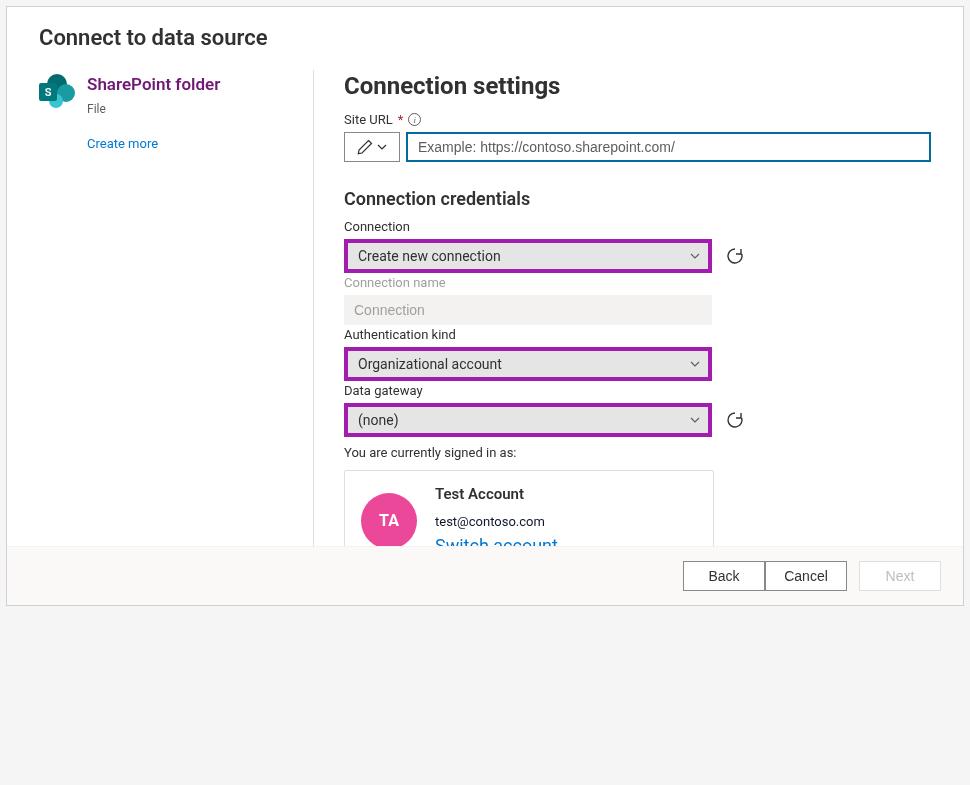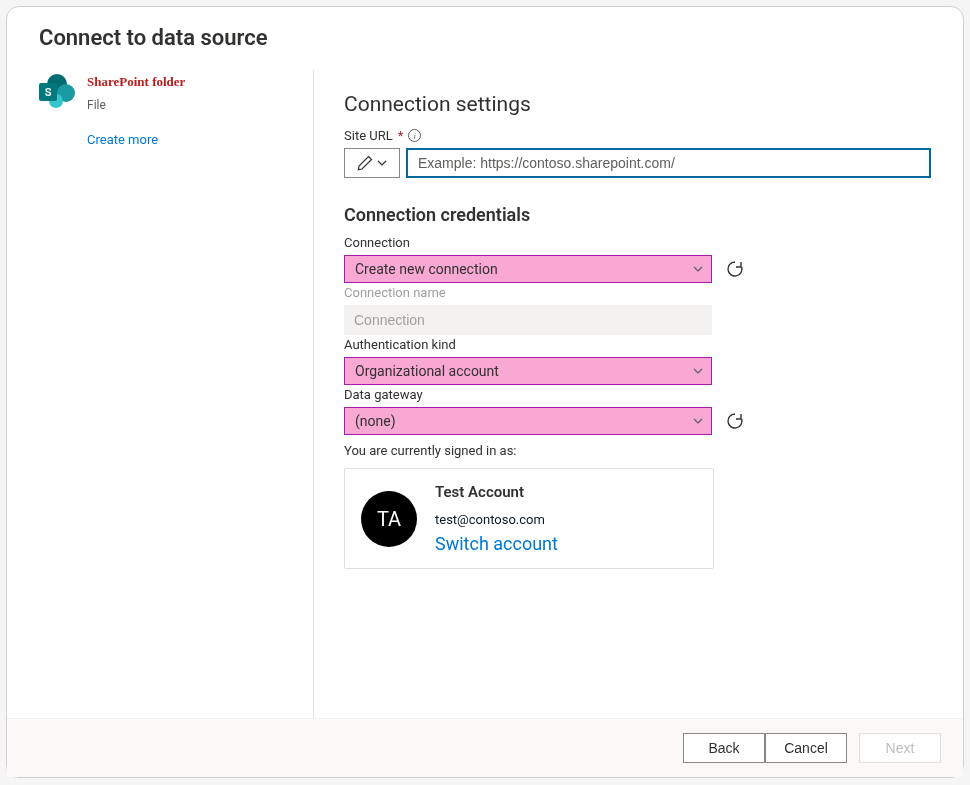--- a/index.html
+++ b/index.html
@@ -7,23 +7,23 @@
     margin: 0;
     font-family: "Segoe UI", -apple-system, BlinkMacSystemFont, Roboto, sans-serif;
     background: #f5f5f5;
     width: 970px;
     height: 785px;
     overflow: hidden;
   }
   .dialog {
     background: #fff;
     border: 1px solid #d0d0d0;
-    border-radius: 13px;
+    border-radius: 0;
     margin: 6px;
-    height: 772px;
+    height: 600px;
     display: flex;
     flex-direction: column;
   }
   .dialog-title {
     font-size: 22px;
     font-weight: 600;
     color: #323130;
     padding: 18px 32px 20px 32px;
   }
   .body-area {
@@ -55,65 +55,65 @@
   }
   .sp-icon .c1 { width: 20px; height: 20px; top: 0; left: 8px; background:#036c70;}
   .sp-icon .c2 { width: 18px; height: 18px; top: 10px; left: 18px; background:#1a9ba1;}
   .sp-icon .c3 { width: 14px; height: 14px; top: 20px; left: 10px; background:#37c6d0;}
   .sp-icon .sq {
     position:absolute; left:0; top:9px; width:18px;height:18px;
     background:#03787c; border-radius:2px;
     color:#fff; font-size:11px; font-weight:600;
     display:flex;align-items:center;justify-content:center;
   }
-  .connector-name { font-size: 13px; font-weight: 600; color: #b91c1c; font-family: Liberation Serif, serif; }
+  .connector-name { font-size: 17px; font-weight: 600; color: #701a75; }
   .connector-sub { font-size: 12px; color: #605e5c; margin-top: 8px; }
   .learn-more {
     color: #0078d4; font-size: 13px; margin-top: 20px; margin-left: 48px;
     cursor: pointer;
   }
   .right-col {
     flex: 1;
     padding-left: 30px;
     padding-top: 2px;
   }
-  .section-title { font-size: 21px; font-weight: 400; color: #323130; margin-bottom: 12px; margin-top: 20px;}
+  .section-title { font-size: 24px; font-weight: 700; color: #323130; margin-bottom: 12px;}
   .section-title2 { font-size: 18px; font-weight: 600; color: #323130; margin-top: 26px; margin-bottom: 10px;}
   .field-label { font-size: 13px; color: #323130; margin-bottom: 5px; display:flex; align-items:center; gap:5px;}
   .field-label.disabled { color:#a19f9d;}
   .req { color: #a4262c; }
   .info-ic { width:13px;height:13px;border:1px solid #605e5c;border-radius:50%;display:inline-flex;align-items:center;justify-content:center;font-size:9px;color:#605e5c;font-style:italic;font-family:serif;}
   .url-row { display:flex; gap:6px; align-items:stretch;}
   .edit-btn {
     border:1px solid #8a8886; background:#fff; width:56px; display:flex;align-items:center;justify-content:center;gap:4px;cursor:pointer;
   }
   .pencil-svg { width:16px;height:16px; }
   .chev { width:10px;height:10px; }
   .url-input {
     flex:1; border:2px solid #0369a1; padding:5px 10px; font-size:14px; color:#323130; outline:none;
   }
   .url-input::placeholder{color:#605e5c;}
   .dropdown {
     width: 368px; display:flex;align-items:center;justify-content:space-between;
-    border:1px solid #a21caf; padding:5px 8px 5px 10px; font-size:14px; color:#323130; background:#f9a8d4; cursor:pointer;
+    border:4px solid #a21caf; padding:5px 8px 5px 10px; font-size:14px; color:#323130; background:#e5e5e5; cursor:pointer;
   }
   .row-with-refresh { display:flex; align-items:center; gap:14px;}
   .refresh-ic { width:18px;height:18px; cursor:pointer; color:#323130;}
   .field-block{ margin-bottom:2px;}
   .disabled-input {
     width:368px; border:none; background:#f3f2f1; padding:7px 10px; font-size:14px;color:#a19f9d;
   }
   .signed-in-text{font-size:13px;color:#323130;margin-top:8px;margin-bottom:10px;}
   .account-card{
     border:1px solid #e1dfdd; border-radius:2px; width:370px; padding:14px 16px;
     display:flex; align-items:center; gap:18px;
   }
   .avatar{
-    width:56px;height:56px;border-radius:50%;background:#000000;color:#fff;
-    display:flex;align-items:center;justify-content:center;font-size:20px;font-weight:400;
+    width:56px;height:56px;border-radius:50%;background:#ec4899;color:#fff;
+    display:flex;align-items:center;justify-content:center;font-size:16px;font-weight:700;
   }
   .acct-name{font-size:15px;font-weight:600;color:#323130;}
   .acct-email{font-size:13px;color:#0f172a;margin-top:11px;}
   .switch{font-size:18px;color:#0078d4;margin-top:6px;cursor:pointer;}
   .footer{
     border-top:1px solid #f3f2f1; background:#faf9f8;
     padding:14px 22px; display:flex; justify-content:flex-end;
   }
   .btn{
     min-width:82px; padding:6px 18px; font-size:14px; border:1px solid #8a8886;

